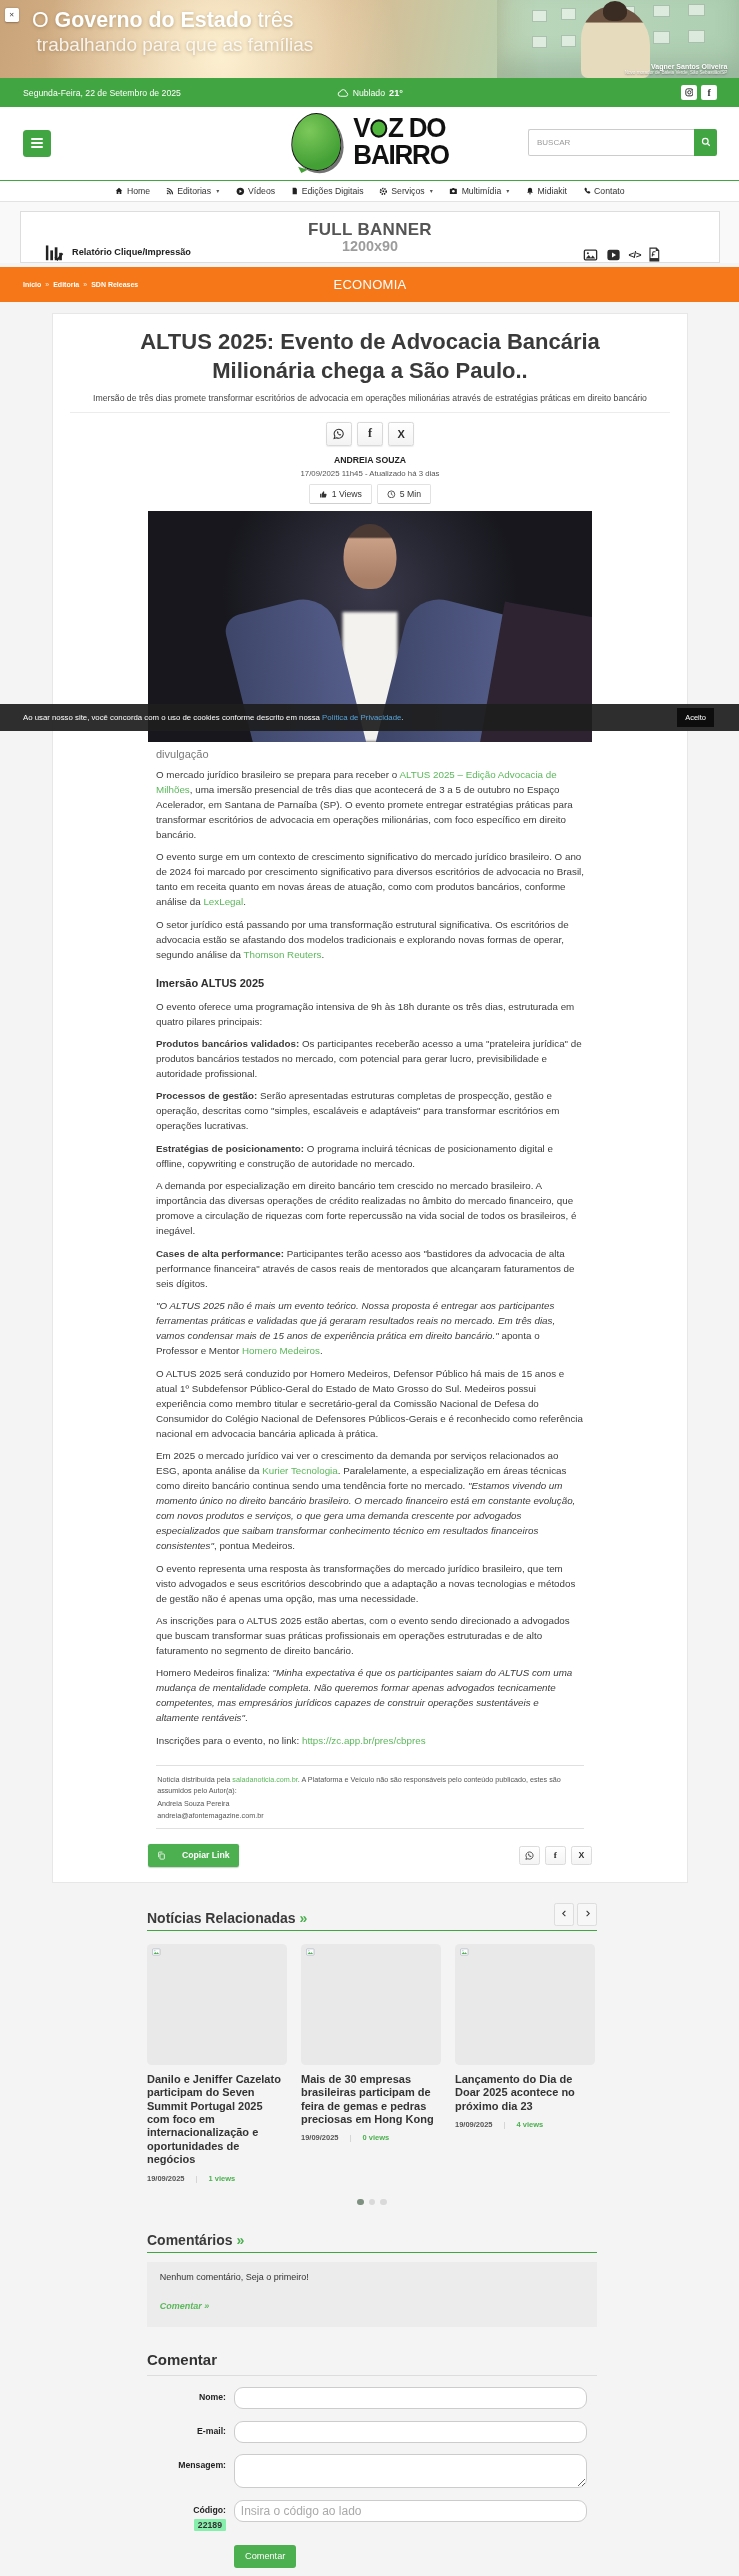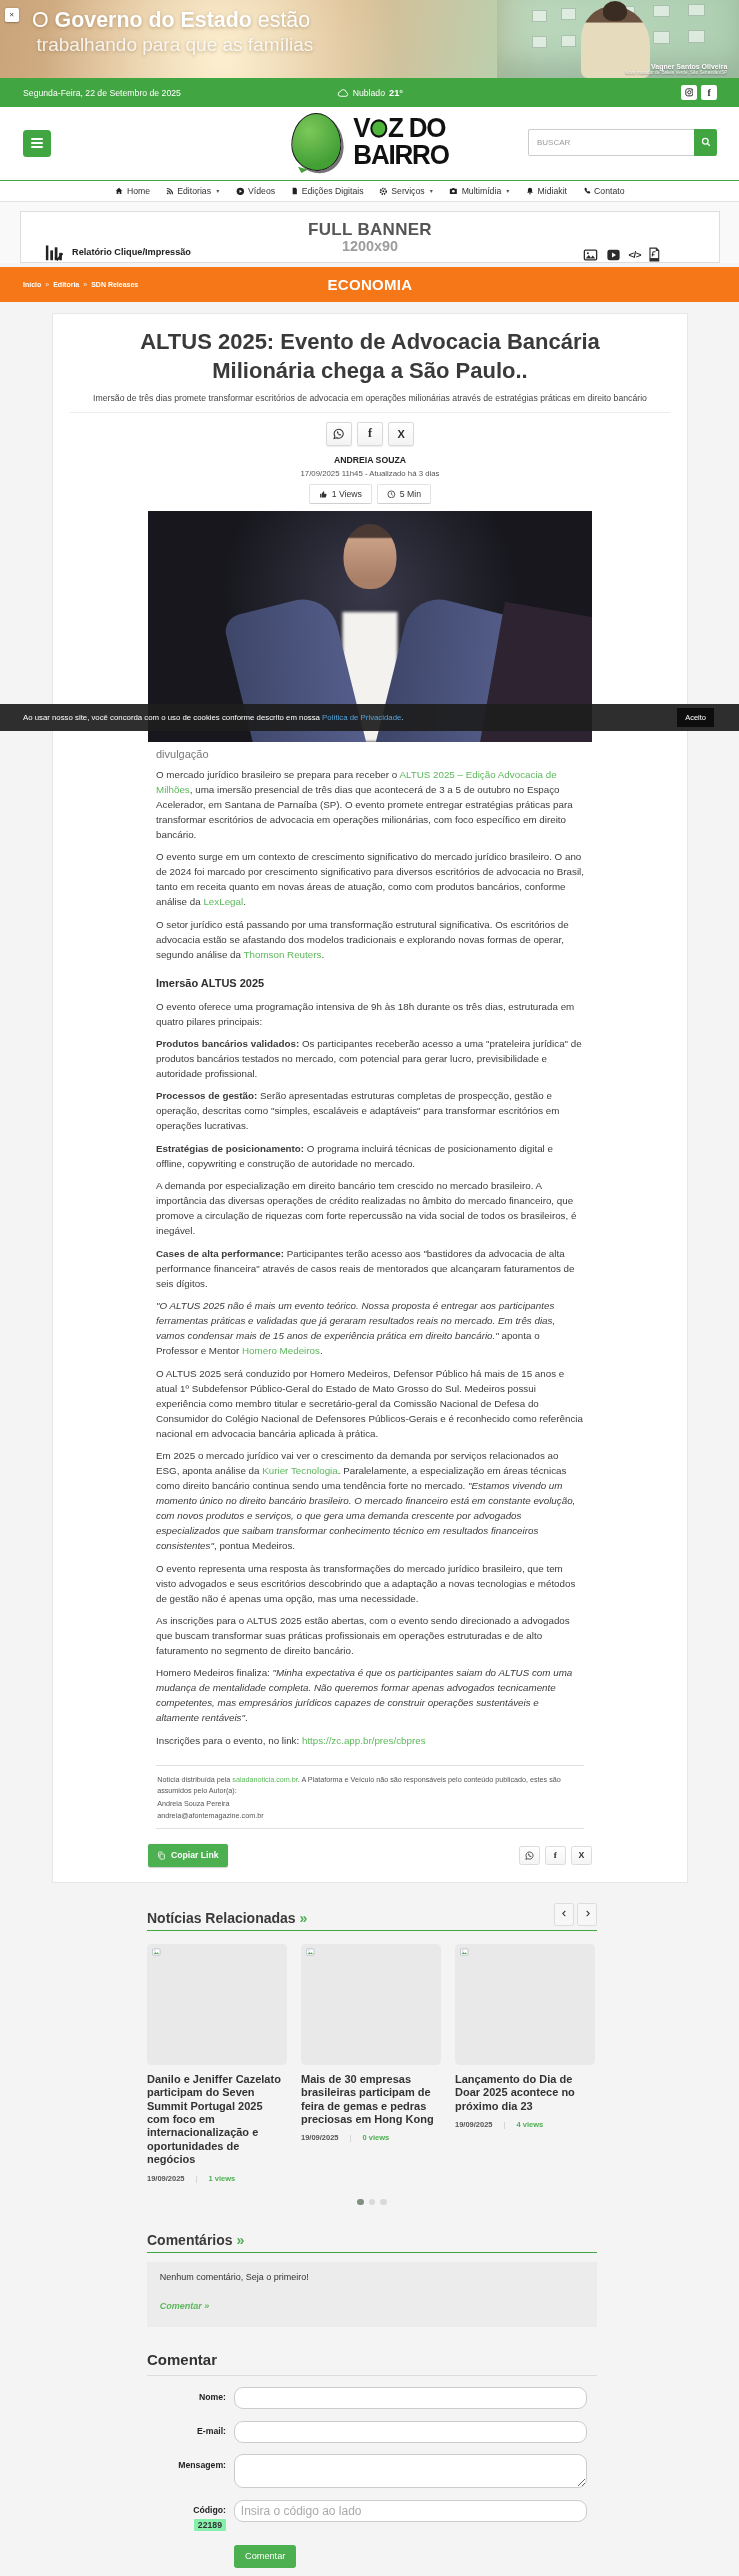--- a/index.html
+++ b/index.html
@@ -69,21 +69,21 @@
   .adslot .center{position:absolute;left:50%;top:50%;transform:translate(-50%,-50%);text-align:center;line-height:1.05}
   .adslot .center .t1{font-size:17px;font-weight:800;color:#555;letter-spacing:0.3px}
   .adslot .center .t2{font-size:14.4px;font-weight:800;color:#9c9c9c}
   .adslot .right{position:absolute;right:58px;display:flex;align-items:center;gap:7.5px;color:#2c2c2c}
   .adslot .code-txt{font-size:9.8px;font-weight:700;letter-spacing:-0.6px}
 
   
   .catbar{margin-top:3.5px;height:35px;background:#f57718;position:relative;color:#fff}
   .catbar .crumbs{position:absolute;left:23px;top:50%;transform:translateY(-50%);font-size:7px;font-weight:700;display:flex;gap:4px;align-items:center}
   .catbar .crumbs .sep{font-weight:400;opacity:.85}
-  .catbar .title{position:absolute;left:50%;top:50%;transform:translate(-50%,-50%);font-size:15px;font-weight:700;letter-spacing:0.3px}
+  .catbar .title{position:absolute;left:50%;top:50%;transform:translate(-50%,-50%);font-size:13px;font-weight:400;letter-spacing:0.3px}
 
   
   .main{padding-top:11.6px}
   .card{width:636px;margin:0 auto;background:#fff;border:0.6px solid #e7e7e7;padding:14px 0 15px}
   .a-title{max-width:509px;margin:0 auto;text-align:center;font-size:22px;font-weight:700;color:#3a3a3a;line-height:1.3}
   .a-sub{max-width:613px;margin:8px auto 0;text-align:center;font-size:8.7px;color:#454545}
   .card hr{border:none;border-top:0.6px solid #ececec;margin:8.7px 17.3px}
   .share-row{display:flex;justify-content:center;gap:4.6px}
   .share-btn{width:26.6px;height:24px;border:0.6px solid #d9d9d9;border-radius:2.3px;background:linear-gradient(#fff,#f3f3f3);
     box-shadow:0 0.6px 1.2px rgba(0,0,0,.08);display:flex;align-items:center;justify-content:center;color:#2d2d2d;cursor:pointer}
@@ -113,21 +113,21 @@
   .a-body h3{margin:12.7px 0 2.3px;font-size:11px;color:#2f2f2f}
   .seg-link{color:#5cb85c;text-decoration:none;cursor:pointer}
   .seg-b{font-weight:700}
   .seg-i{font-style:italic}
 
   .credits{width:428px;margin:16px auto 0;border-top:0.6px solid #e0e0e0;border-bottom:0.6px solid #e0e0e0;
     padding:7px 1.2px;font-size:7.2px;line-height:1.55;color:#555}
   .credits div{margin-top:1.2px}
 
   .copy-row{width:444px;margin:15px auto 0;display:flex;justify-content:space-between;align-items:center}
-  .copy-btn{display:flex;align-items:flex-end;gap:5px;background:#4caf50;color:#fff;border:none;border-radius:2.3px;
+  .copy-btn{display:flex;align-items:flex-end;gap:16px;background:#4caf50;color:#fff;border:none;border-radius:2.3px;
     padding:6.4px 9.2px;font-size:8.7px;font-weight:700;cursor:pointer;box-shadow:0 0.6px 1.2px rgba(0,0,0,.2)}
   .mini-share{display:flex;gap:4.6px}
   .mini-btn{width:21.4px;height:19.7px;border:0.6px solid #dcdcdc;border-radius:2.3px;background:linear-gradient(#fff,#f4f4f4);
     display:flex;align-items:center;justify-content:center;color:#2d2d2d;cursor:pointer}
   .mini-btn .fb{font-family:"Liberation Serif",serif;font-weight:700;font-size:9.2px}
   .mini-btn .xx{font-weight:900;font-size:8.7px}
 
   
   .lower{width:450px;margin:19.7px 0 0 147px}
   .sec-head{display:flex;justify-content:space-between;align-items:flex-end}
@@ -183,21 +183,21 @@
     <i style="left:191px;top:3.5px;width:17.3px;height:12.7px"></i>
       <i style="left:35px;top:36px;width:15px;height:11.6px"></i>
     <i style="left:121px;top:32px;width:17.3px;height:12.7px"></i>
       <i style="left:156px;top:31px;width:17.3px;height:12.7px"></i>
     <i style="left:191px;top:30px;width:17.3px;height:12.7px"></i>
       <i style="left:64px;top:35px;width:15px;height:11.6px"></i>
   </div>
   <div class="person"></div>
   <div class="person-head"></div>
   <div class="headline">
-    <div class="l1"><span>O </span><b>Governo do Estado</b><span> estão</span></div>
+    <div class="l1"><span>O </span><b>Governo do Estado</b><span> três</span></div>
     <div class="l2">trabalhando para que as famílias</div>
   </div>
   <div class="ad-close">✕</div>
   <div class="ad-credit">
     <div class="n">Vagner Santos Oliveira</div>
     <div class="s">Novo morador de Baleia Verde, São Sebastião/SP</div>
   </div>
 </div>
 
 <div class="topbar">

